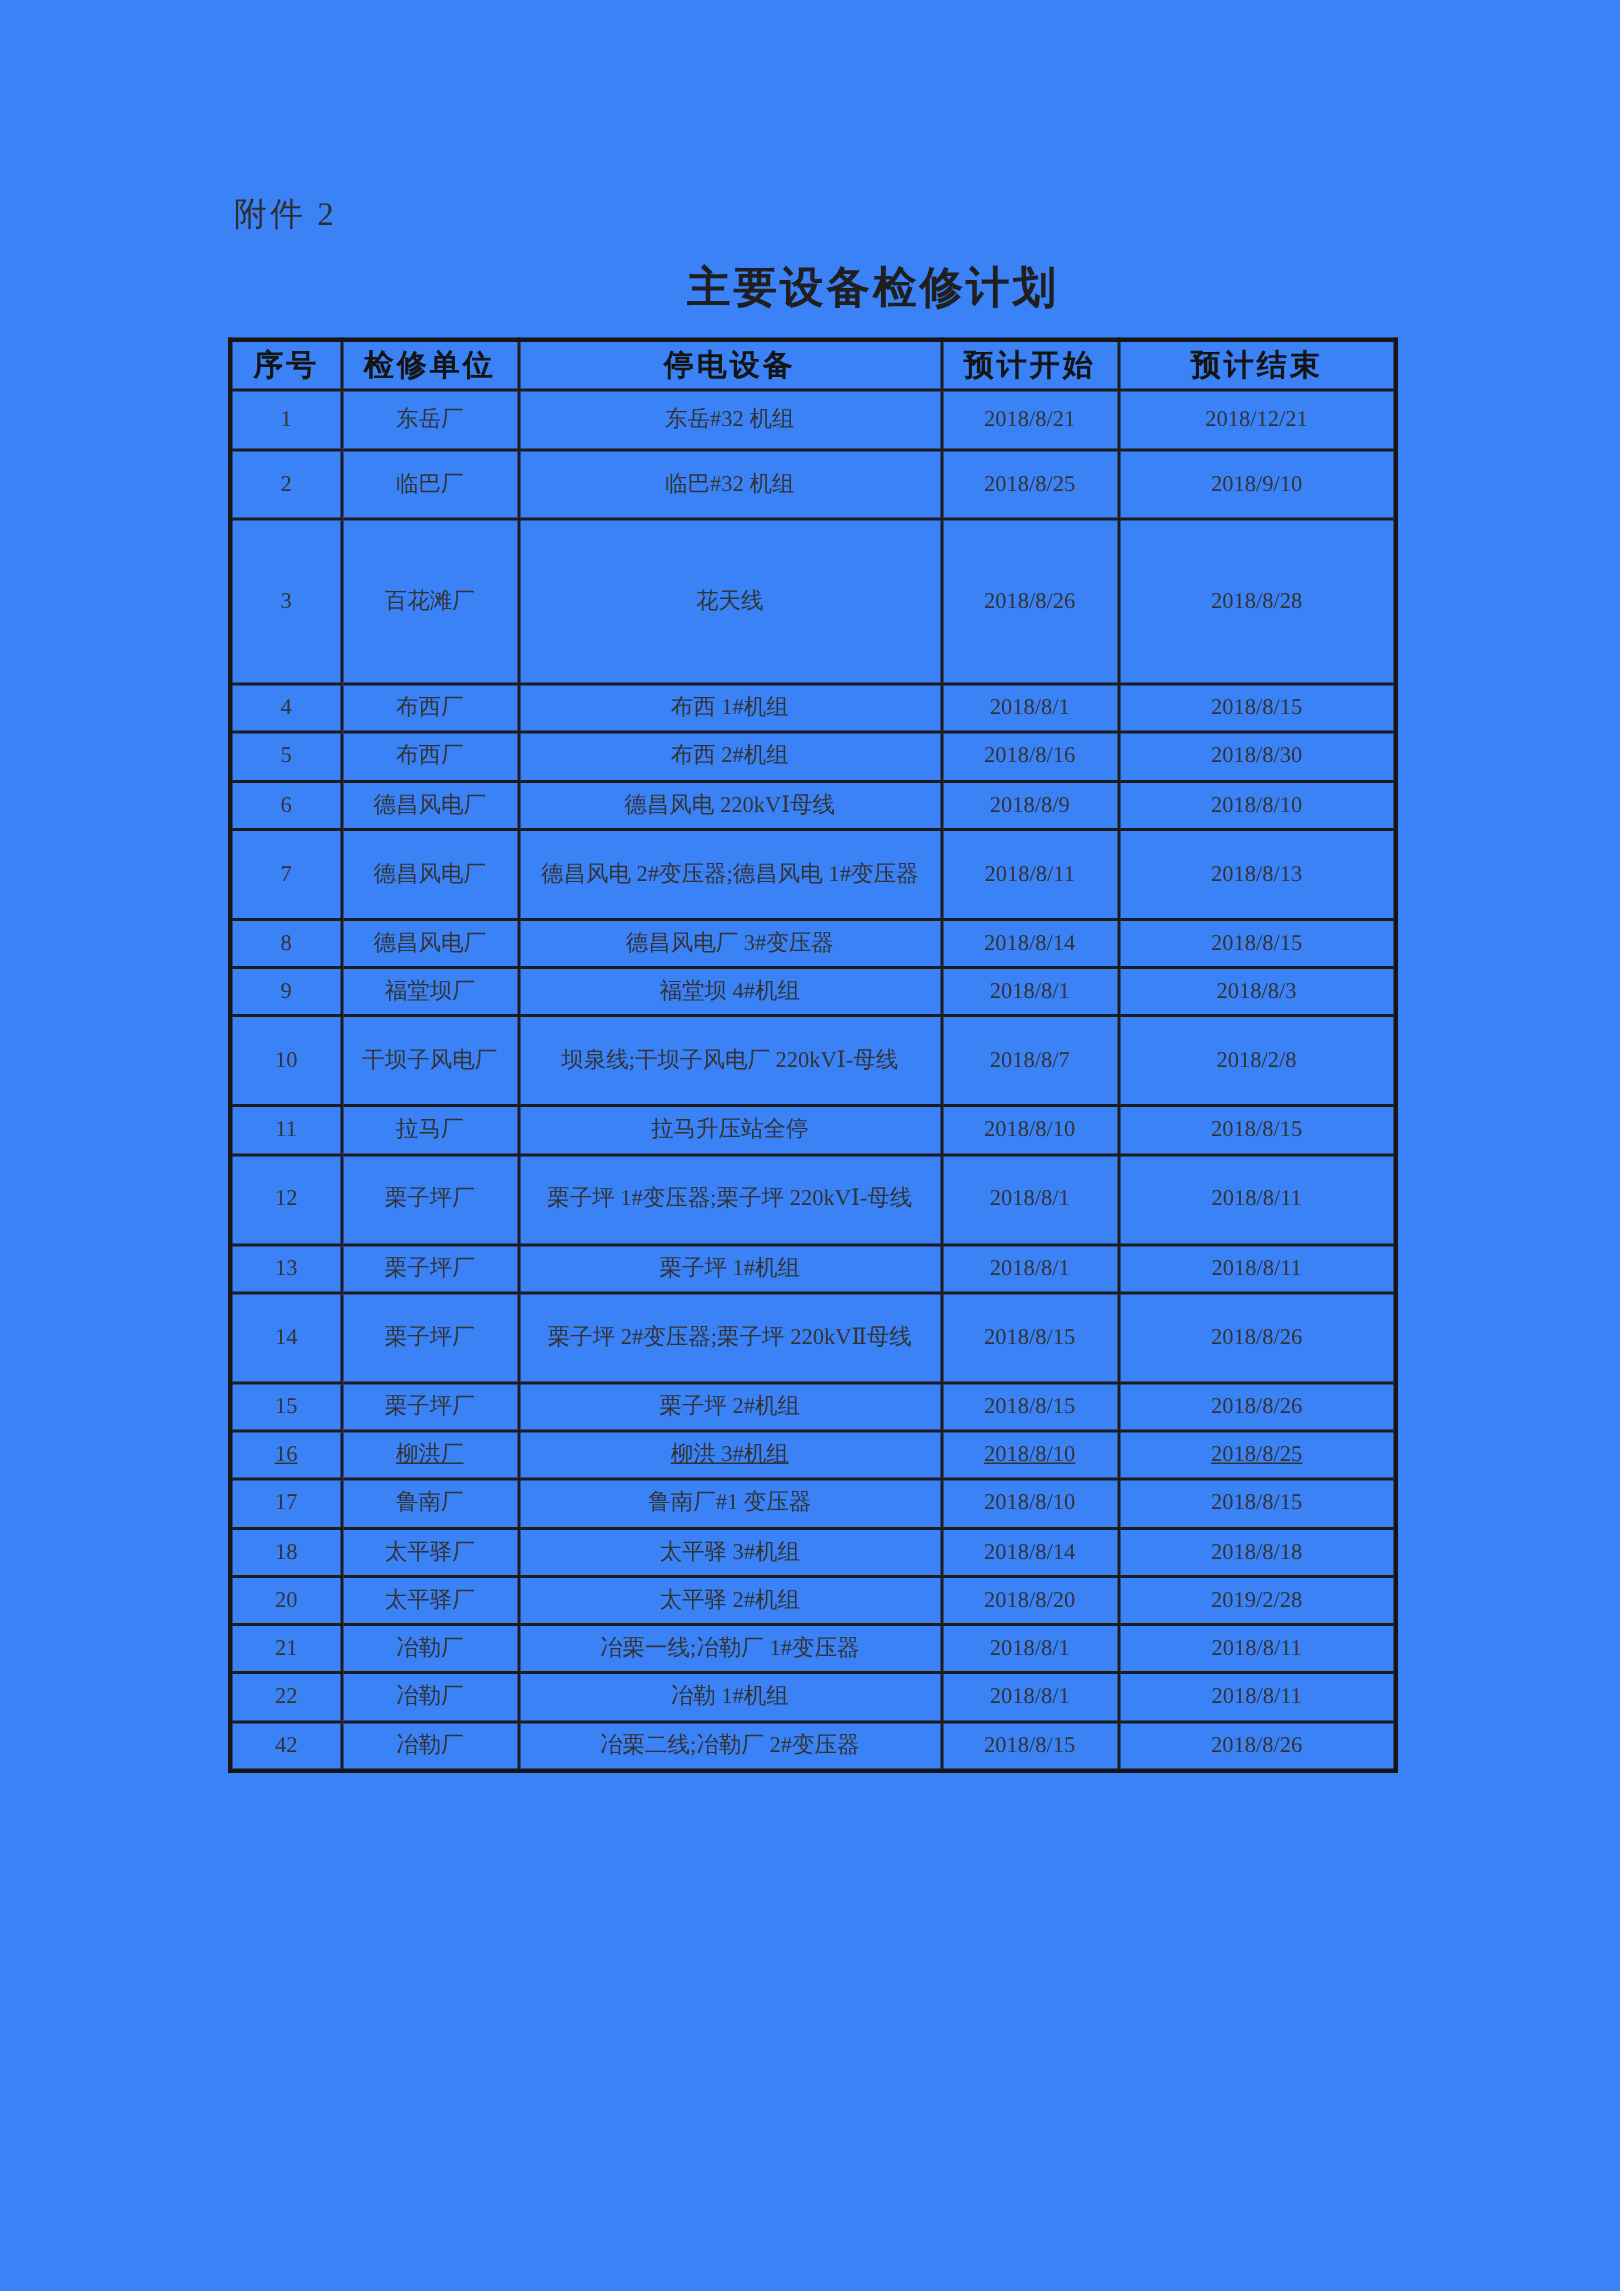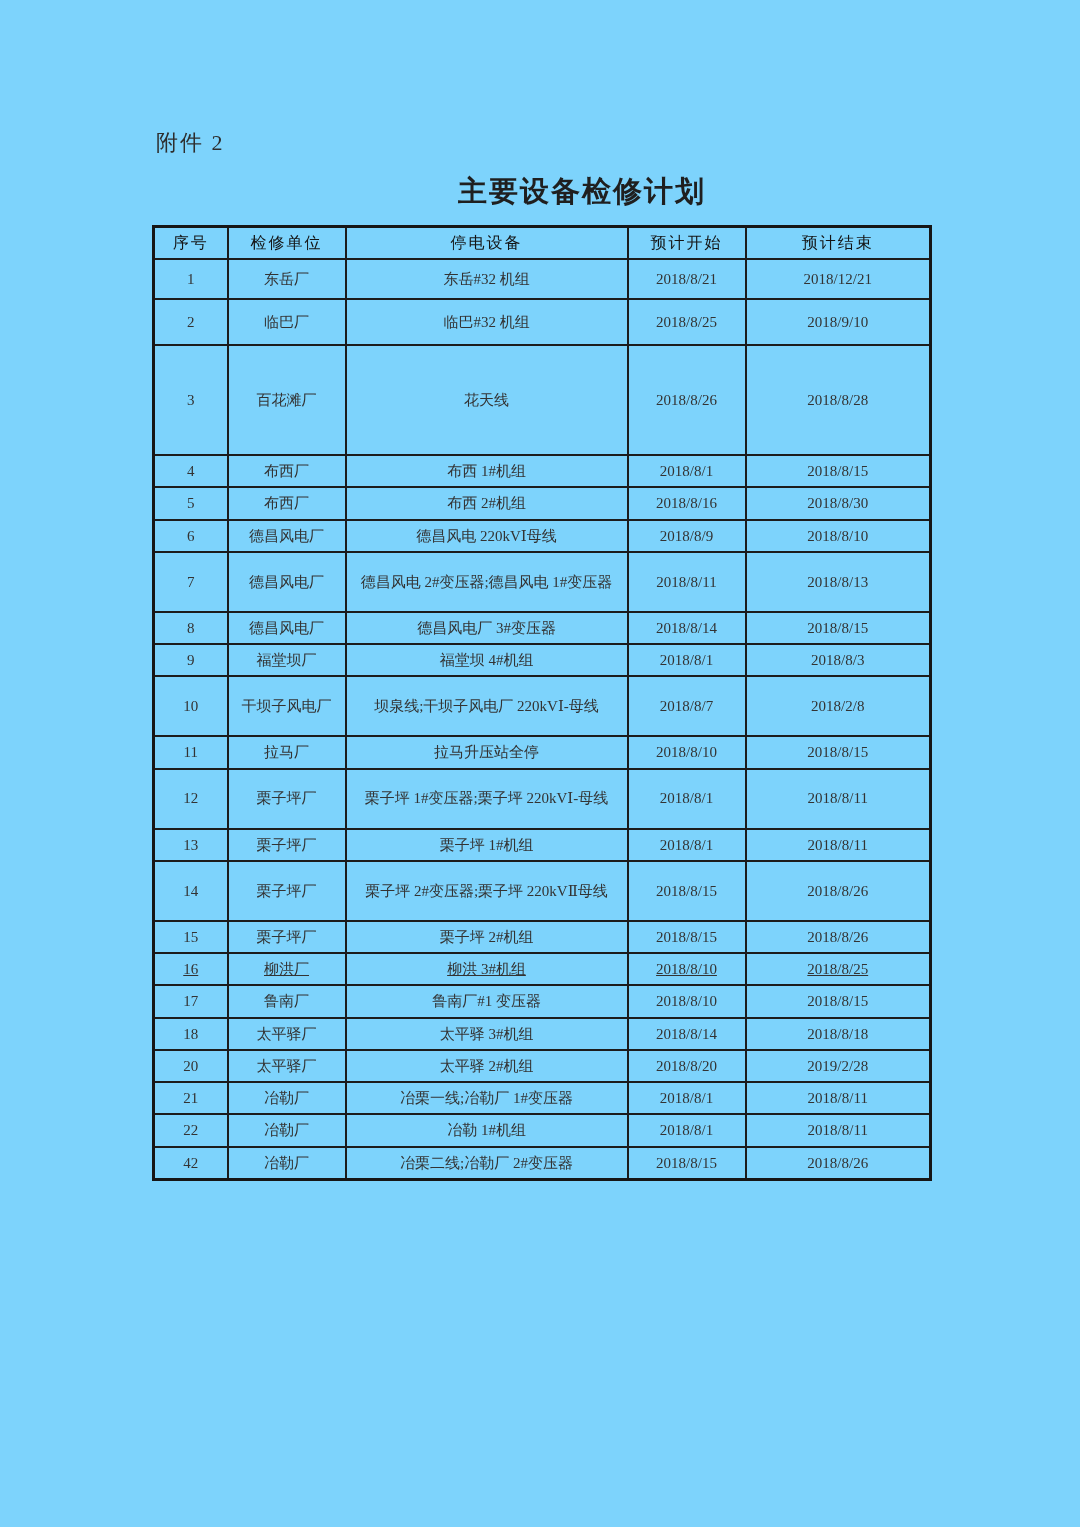--- a/index.html
+++ b/index.html
@@ -1,20 +1,20 @@
 <!DOCTYPE html>
 <html><head>
 <meta charset="utf-8">
 <style>
   html, body { margin: 0; padding: 0; background: #ffffff; }
   .page {
     position: relative;
     width: 1080px;
     height: 1527px;
-    background: #7dd3fc;
+    background: #3b82f6;
     font-family: "Liberation Serif", "DejaVu Serif", serif;
     color: #333333;
     overflow: hidden;
   }
   .attachment {
     position: absolute;
     left: 156px;
     top: 128px;
     font-size: 22px;
     color: #2e2e2e;
@@ -45,22 +45,22 @@
   }
   .plan-table th, .plan-table td {
     border: 2px solid #1c1c1c;
     text-align: center;
     vertical-align: middle;
     padding: 2px 6px;
     overflow: hidden;
   }
   .plan-table th {
     height: 26px;
-    font-size: 16px;
-    font-weight: normal;
+    font-size: 20px;
+    font-weight: bold;
     color: #141414;
     letter-spacing: 2px;
     margin-top: 44px;
   }
   .plan-table td {
     font-size: 15px;
     color: #333333;
     line-height: 1.75;
   }
   

